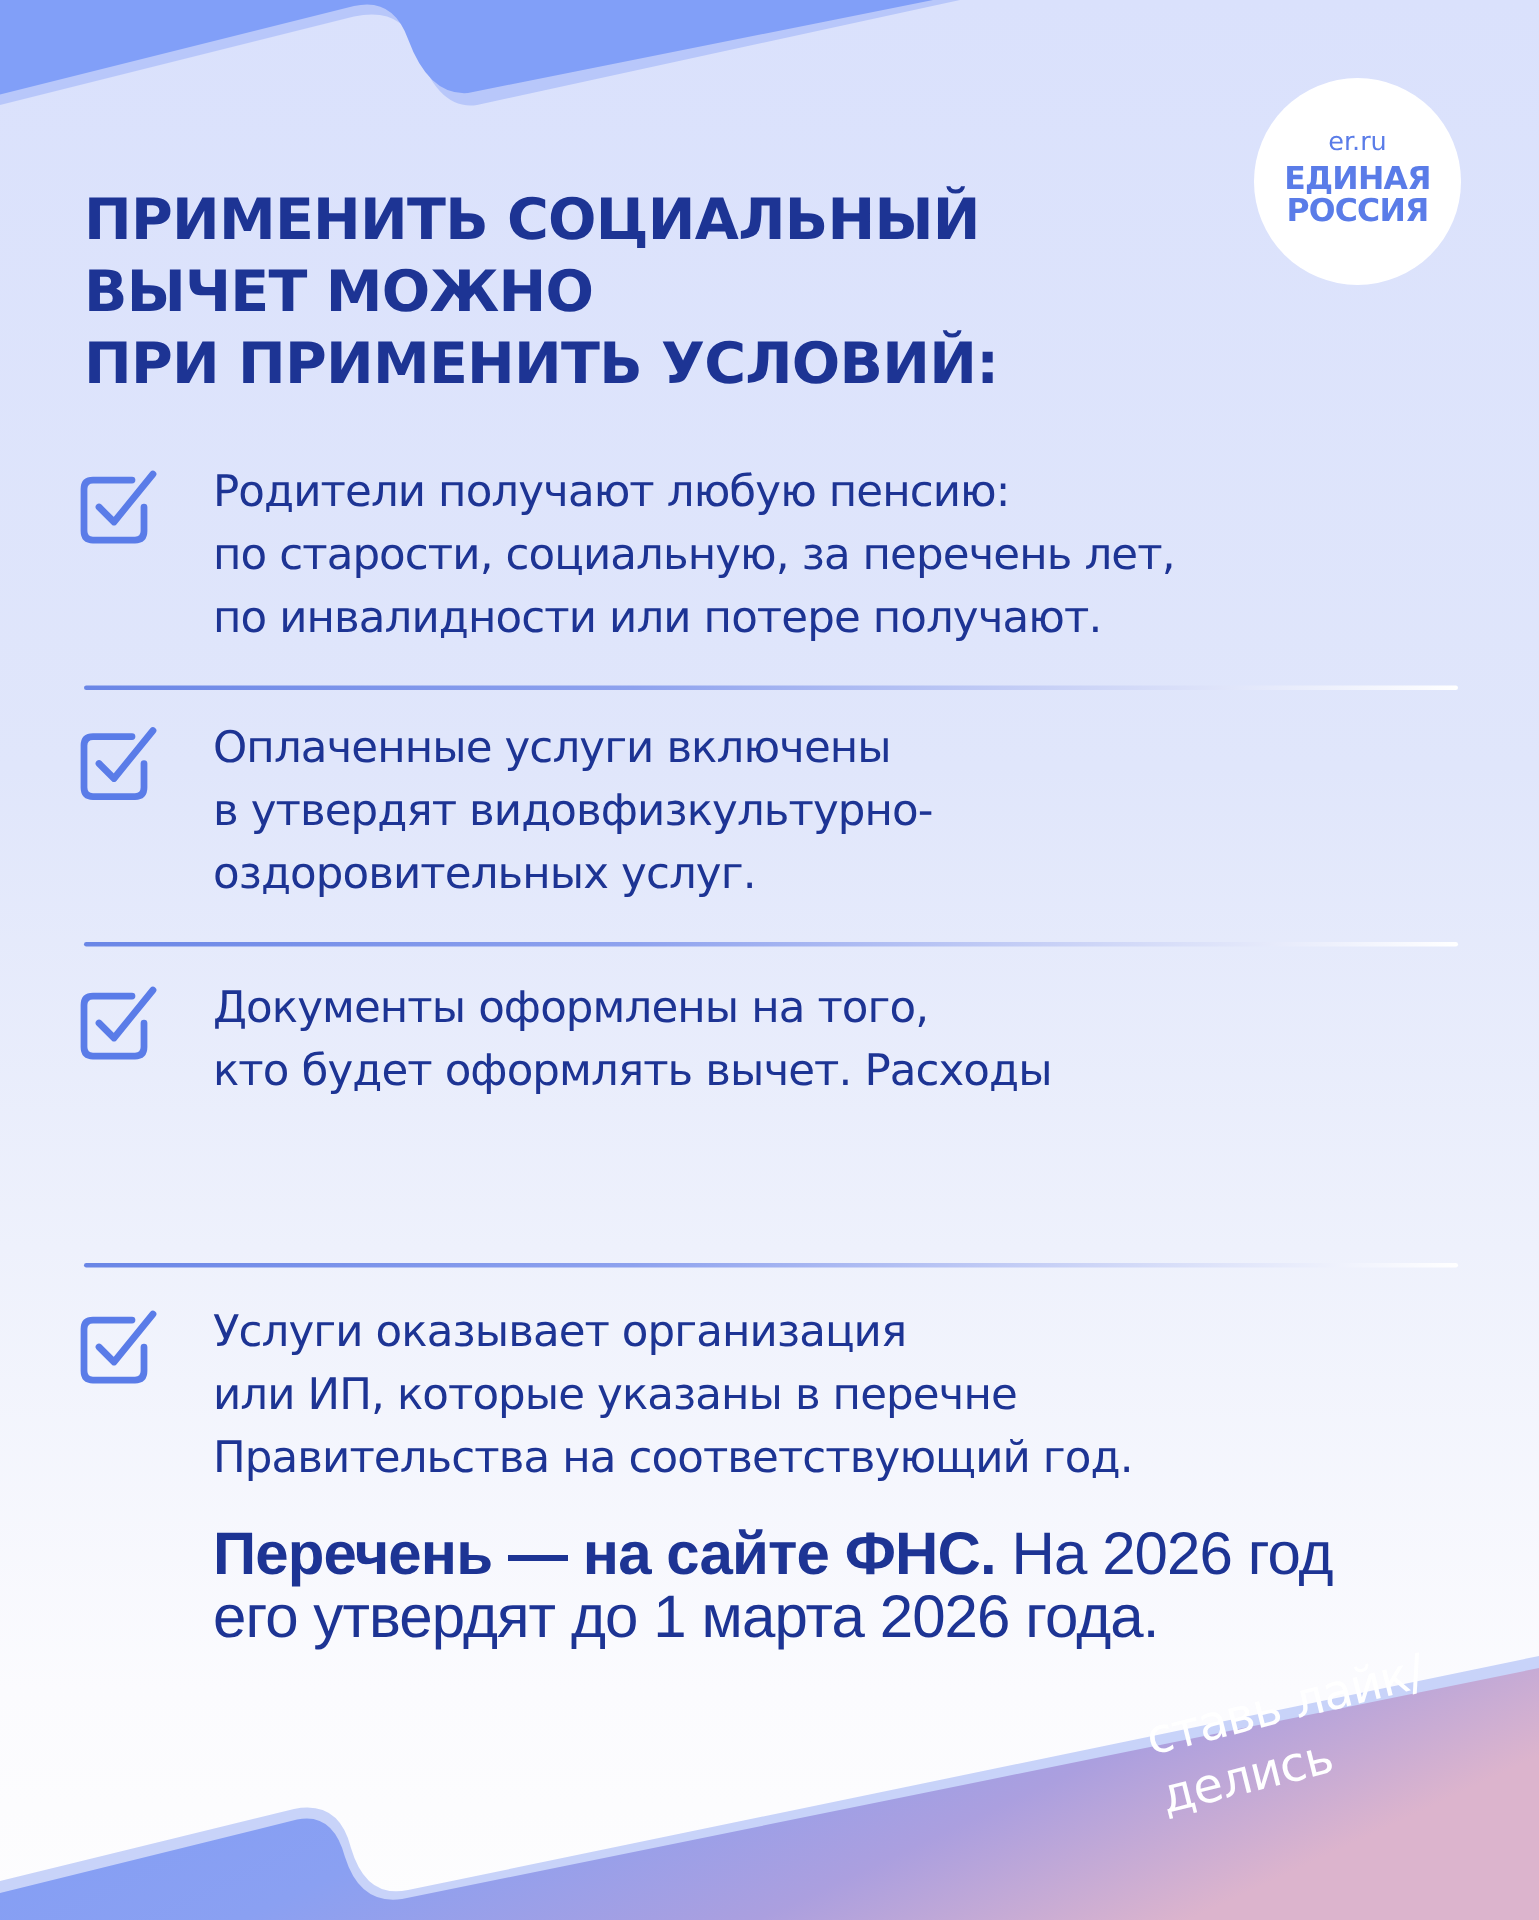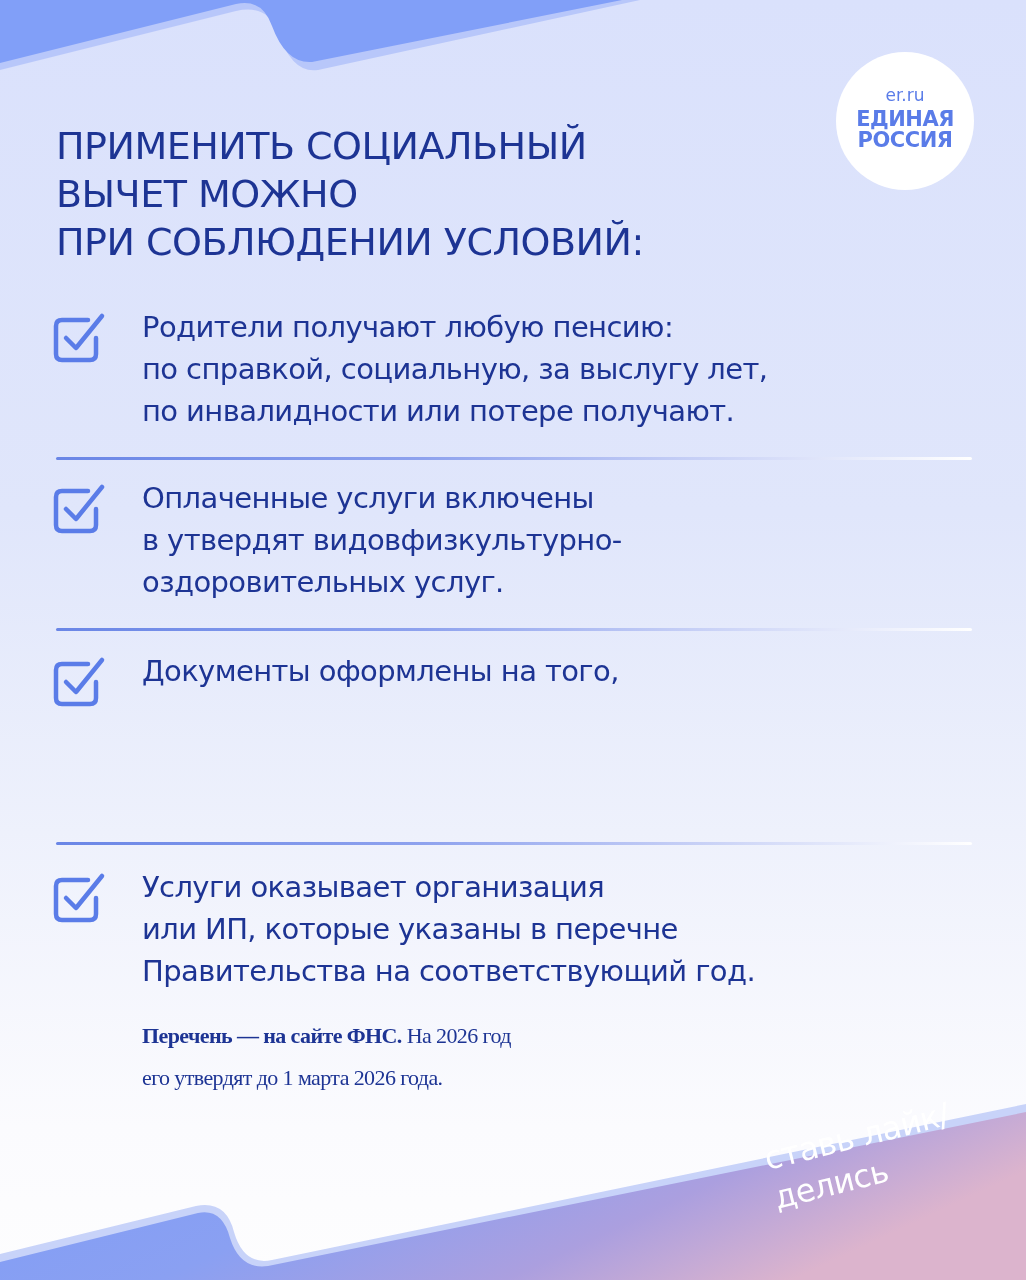--- a/index.html
+++ b/index.html
@@ -14,36 +14,36 @@
   .logo {
     position: absolute; left: 836px; top: 52px; width: 138px; height: 138px;
     border-radius: 50%; background: #ffffff;
     display: flex; flex-direction: column; align-items: center; justify-content: center;
     text-align: center; color: #5a7ce8;
   }
   .logo .site { font-size: 17px; color: #5a7ce8; margin-bottom: 4px; margin-top: -6px; }
   .logo .brand { font-size: 21px; font-weight: bold; line-height: 21px; letter-spacing: -0.5px; color: #5a7ce8; }
   .title {
     position: absolute; left: 56px; top: 122px; margin: 0;
-    font-family: "DejaVu Sans", sans-serif; font-weight: normal;
+    font-family: "DejaVu Sans", sans-serif; font-weight: bold;
     font-size: 38px; line-height: 48px; color: #1d3494; letter-spacing: -0.5px;
   }
   .title span { display: block; }
   .item { position: absolute; left: 52px; width: 930px; }
   .check { position: absolute; left: 0; top: 2px; width: 56px; height: 52px; }
   .item-text {
     position: absolute; left: 90px; margin: 0;
     font-family: "DejaVu Sans", sans-serif;
     font-size: 29px; line-height: 42px; color: #1d3494; letter-spacing: -0.6px;
   }
   .item-text span { display: block; white-space: nowrap; }
   .note {
     position: absolute; left: 142px; top: 1015px; margin: 0;
-    font-family: Liberation Serif, serif;
-    font-size: 22px; line-height: 42px; color: #1d3494; letter-spacing: -0.6px;
+    font-family: Liberation Sans, sans-serif;
+    font-size: 40px; line-height: 42px; color: #1d3494; letter-spacing: -0.6px;
   }
   .note span.line { display: block; white-space: nowrap; }
   .note b { font-weight: bold; }
   .sep {
     position: absolute; left: 56px; width: 916px; height: 3px; border-radius: 2px;
     background: linear-gradient(90deg, #6a86e6 0%, #8ea2ee 40%, #c7d0f6 70%, #ffffff 100%);
   }
   .cta {
     position: absolute; left: 760px; top: 1140px;
     transform: rotate(-14deg); transform-origin: left top;
@@ -78,31 +78,31 @@
 
   <div class="logo">
     <div class="site">er.ru</div>
     <div class="brand">ЕДИНАЯ</div>
     <div class="brand">РОССИЯ</div>
   </div>
 
   <h1 class="title">
     <span>ПРИМЕНИТЬ СОЦИАЛЬНЫЙ</span>
     <span>ВЫЧЕТ МОЖНО</span>
-    <span>ПРИ СОБЛЮДЕНИИ УСЛОВИЙ:</span>
+    <span>ПРИ ПРИМЕНИТЬ УСЛОВИЙ:</span>
   </h1>
 
   <div class="item" style="top:310px;">
     <svg class="check" viewBox="0 0 56 52" xmlns="http://www.w3.org/2000/svg">
       <path d="M36 8 H10 Q4 8 4 14 V42 Q4 48 10 48 H38 Q44 48 44 42 V26" fill="none" stroke="#5a7ce8" stroke-width="4.5" stroke-linecap="round" stroke-linejoin="round"></path>
       <path d="M14 26 L24 36 L50 4" fill="none" stroke="#5a7ce8" stroke-width="4.5" stroke-linecap="round" stroke-linejoin="round"></path>
     </svg>
     <p class="item-text" style="top:-4px;">
       <span>Родители получают любую пенсию:</span>
-      <span>по справкой, социальную, за выслугу лет,</span>
+      <span>по старости, социальную, за перечень лет,</span>
       <span>по инвалидности или потере получают.</span>
     </p>
   </div>
 
   <div class="sep" style="top:457px;"></div>
 
   <div class="item" style="top:481px;">
     <svg class="check" viewBox="0 0 56 52" xmlns="http://www.w3.org/2000/svg">
       <path d="M36 8 H10 Q4 8 4 14 V42 Q4 48 10 48 H38 Q44 48 44 42 V26" fill="none" stroke="#5a7ce8" stroke-width="4.5" stroke-linecap="round" stroke-linejoin="round"></path>
       <path d="M14 26 L24 36 L50 4" fill="none" stroke="#5a7ce8" stroke-width="4.5" stroke-linecap="round" stroke-linejoin="round"></path>
@@ -116,20 +116,21 @@
 
   <div class="sep" style="top:628px;"></div>
 
   <div class="item" style="top:654px;">
     <svg class="check" viewBox="0 0 56 52" xmlns="http://www.w3.org/2000/svg">
       <path d="M36 8 H10 Q4 8 4 14 V42 Q4 48 10 48 H38 Q44 48 44 42 V26" fill="none" stroke="#5a7ce8" stroke-width="4.5" stroke-linecap="round" stroke-linejoin="round"></path>
       <path d="M14 26 L24 36 L50 4" fill="none" stroke="#5a7ce8" stroke-width="4.5" stroke-linecap="round" stroke-linejoin="round"></path>
     </svg>
     <p class="item-text" style="top:-4px;">
       <span>Документы оформлены на того,</span>
+      <span>кто будет оформлять вычет. Расходы</span>
     </p>
   </div>
 
   <div class="sep" style="top:842px;"></div>
 
   <div class="item" style="top:870px;">
     <svg class="check" viewBox="0 0 56 52" xmlns="http://www.w3.org/2000/svg">
       <path d="M36 8 H10 Q4 8 4 14 V42 Q4 48 10 48 H38 Q44 48 44 42 V26" fill="none" stroke="#5a7ce8" stroke-width="4.5" stroke-linecap="round" stroke-linejoin="round"></path>
       <path d="M14 26 L24 36 L50 4" fill="none" stroke="#5a7ce8" stroke-width="4.5" stroke-linecap="round" stroke-linejoin="round"></path>
     </svg>

